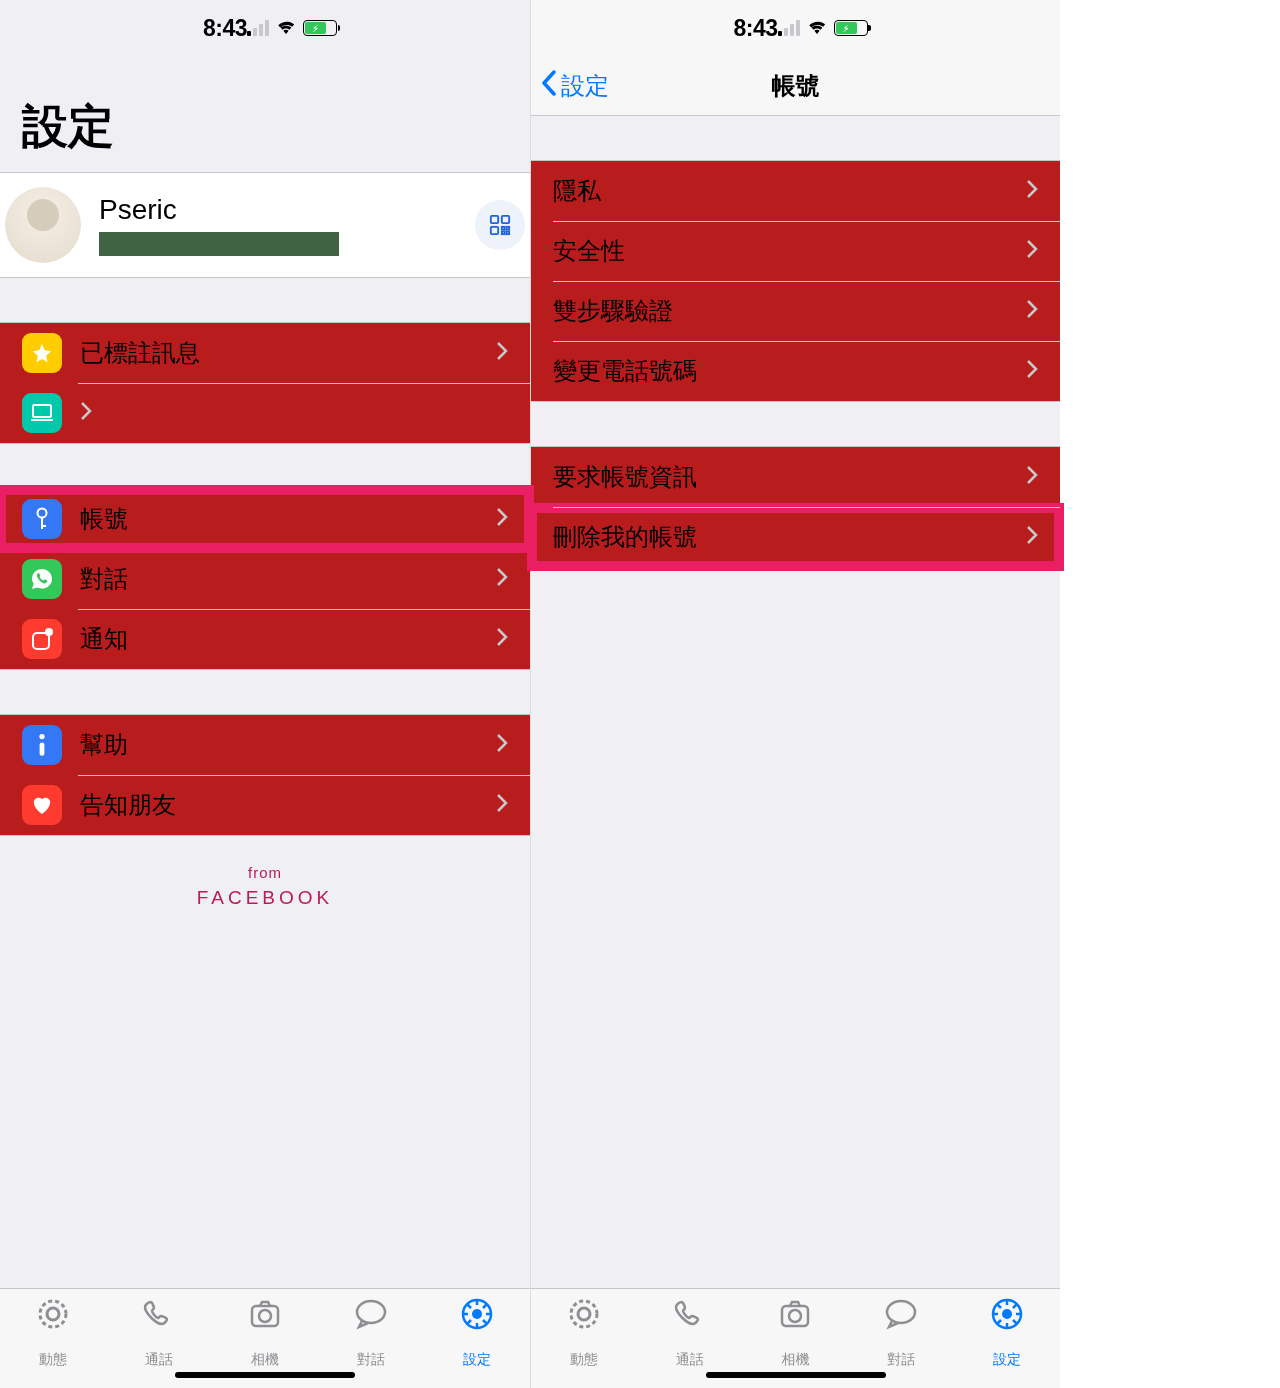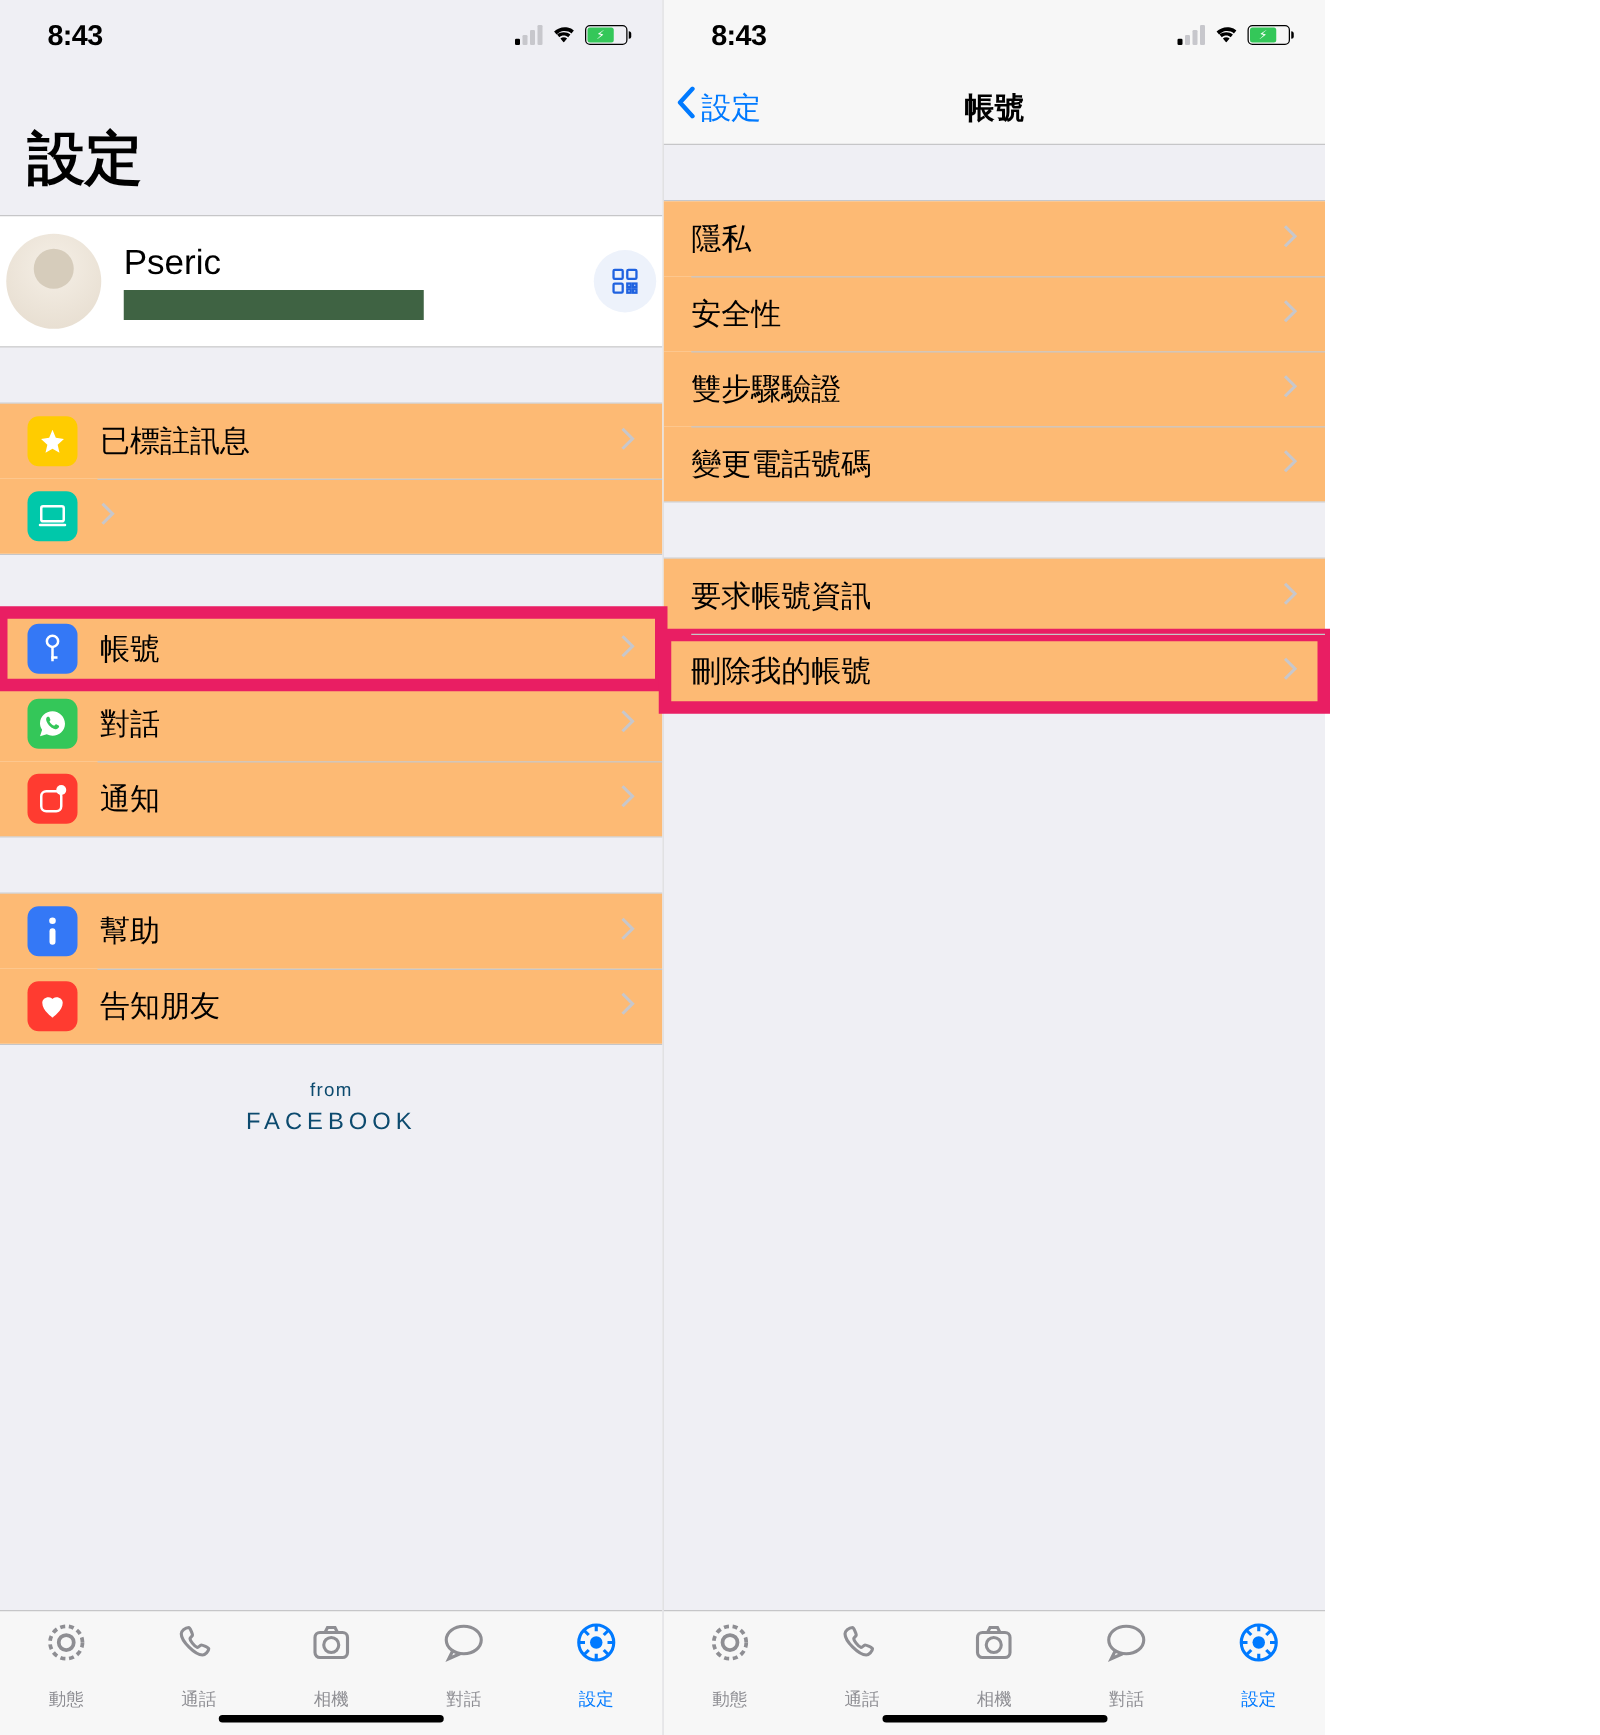--- a/index.html
+++ b/index.html
@@ -23,21 +23,21 @@
       position: relative;
     }
     .phone + .phone {
       border-left: 1px solid #ddd;
     }
     
     .status-bar {
       height: 56px;
       display: flex;
       align-items: center;
-      justify-content: space-between;
+      justify-content: center;
       padding: 0 28px 0 38px;
       background: #efeff4;
     }
     .status-time {
       font-size: 23px;
       font-weight: 600;
       letter-spacing: -0.5px;
     }
     .status-icons {
       display: flex;
@@ -181,21 +181,21 @@
       border-top: 1px solid #c6c6c8;
       border-bottom: 1px solid #c6c6c8;
     }
     .group-right { margin-top: 44px; }
     .cell {
       display: flex;
       align-items: center;
       padding: 0 22px;
       height: 60px;
       position: relative;
-      background: #fdba74;
+      background: #b91c1c;
     }
     .cell + .cell::before {
       content: '';
       position: absolute;
       top: 0;
       left: 78px;
       right: 0;
       height: 1px;
       background: #c6c6c8;
     }
@@ -231,21 +231,21 @@
     .bg-teal { background: #00c8aa; }
     .bg-blue { background: #3478f6; }
     .bg-green { background: #34c759; }
     .bg-red { background: #ff3b30; }
     .bg-green2 { background: #34c759; }
     .bg-info { background: #3478f6; }
     .bg-heart { background: #ff3b30; }
     
     .footer-text {
       text-align: center;
-      color: #0c4a6e;
+      color: #be185d;
       padding: 28px 0;
       font-size: 18px;
       letter-spacing: 2px;
     }
     .footer-small {
       font-size: 15px;
       letter-spacing: 1px;
       display: block;
       margin-bottom: 6px;
     }

